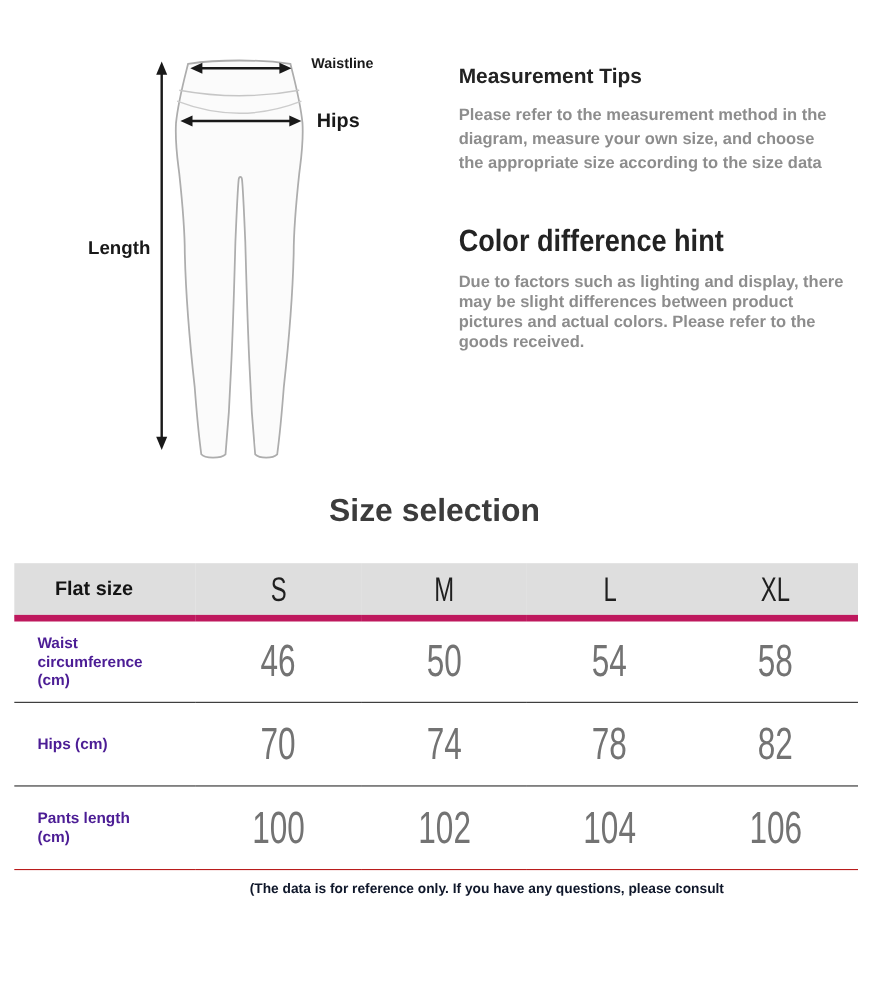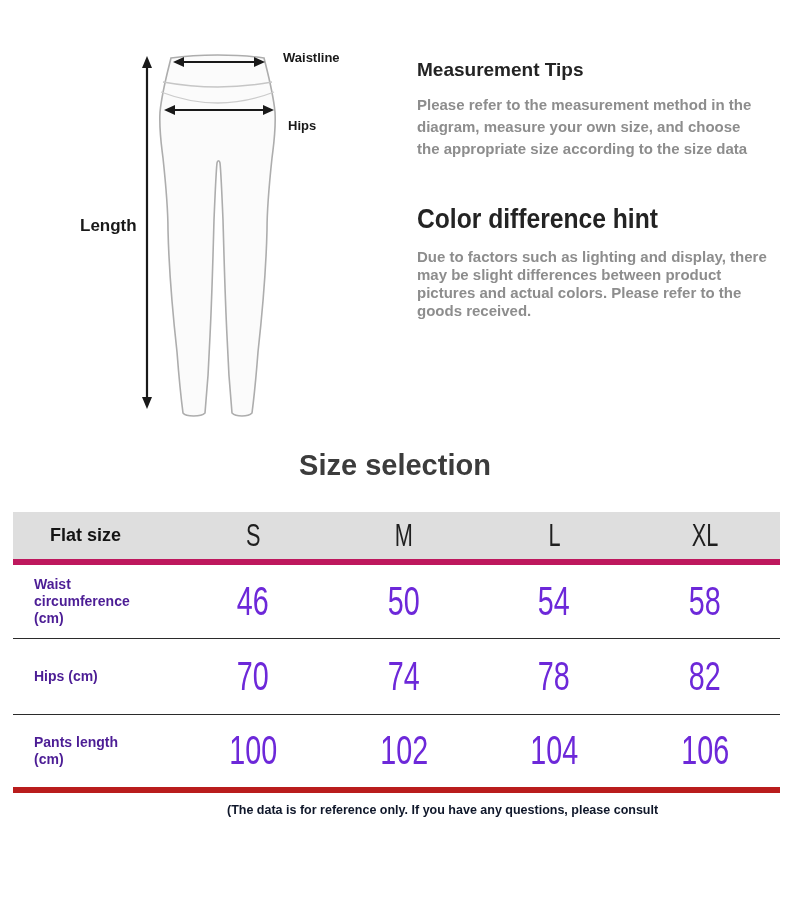--- a/index.html
+++ b/index.html
@@ -5,21 +5,21 @@
   html,body{margin:0;padding:0;}
   body{
     width:790px;height:901px;background:#ffffff;
     font-family:"Liberation Sans", sans-serif;
     position:relative;overflow:hidden;color:#1b1b1b;
   }
   .top-section{position:relative;width:790px;height:440px;}
   .pants-svg{position:absolute;left:0;top:0;}
   .diagram-label{position:absolute;font-weight:bold;color:#191919;white-space:nowrap;}
   .lbl-waistline{left:283px;top:51px;font-size:13px;line-height:14px;}
-  .lbl-hips{left:288px;top:116px;font-size:13px;line-height:19px;}
+  .lbl-hips{left:288px;top:100px;font-size:18px;line-height:19px;}
   .lbl-length{left:80px;top:217px;font-size:17px;line-height:18px;}
 
   .right-col{position:absolute;left:417px;top:60px;width:350px;}
   .mt-title{margin:0;font-size:19px;line-height:20px;font-weight:bold;color:#232323;}
   .gray-p{margin:14px 0 0 0;font-size:15px;font-weight:bold;color:#8d8d8d;line-height:22px;}
   .cdh-title{margin:44px 0 0 0;font-size:28px;line-height:30px;font-weight:bold;color:#232323;}
   .cdh-title .squeeze{display:inline-block;transform:scaleX(0.88);transform-origin:left center;white-space:nowrap;}
   .gray-p2{margin:14px 0 0 0;line-height:18px;}
 
   .size-title{margin:10px 0 0 0;height:31px;line-height:31px;text-align:center;
@@ -29,24 +29,24 @@
     width:767px;margin:31px 10px 0 13px;border-collapse:collapse;table-layout:fixed;
   }
   .size-table col.c-label{width:165px;}
   .size-table thead tr{background:#dedede;height:50px;}
   .size-table thead tr{border-bottom:6px solid #be185d;}
   .size-table th{font-weight:normal;padding:0;}
   th.flat-size{text-align:left;padding-left:37px;font-size:18px;font-weight:bold;color:#141414;}
   th.size-col{font-size:31px;color:#1f1f1f;text-align:center;}
   .cond{display:inline-block;transform:scaleX(0.70);transform-origin:center;white-space:nowrap;}
   .size-table tbody tr{height:76px;border-bottom:1px solid #2b2b2b;}
-  .size-table tbody tr:last-child{border-bottom:6px solid #b91c1c;margin-top:40px;}
+  .size-table tbody tr:last-child{border-bottom:1px solid #b91c1c;margin-top:40px;}
   td.row-label{text-align:left;padding:0 28px 0 21px;font-size:14px;font-weight:bold;
     color:#4c1d95;line-height:17px;}
-  td.val-cell{text-align:center;font-size:41px;color:#6d28d9;padding:0;}
+  td.val-cell{text-align:center;font-size:41px;color:#737373;padding:0;}
 
   .footer-tips{margin:35px 0 0 0;text-align:center;font-size:15px;font-weight:bold;
     color:#3a1120;letter-spacing:-0.2px;}
   .footer-note{margin:9px 0 0 0;padding-left:227px;font-size:12.5px;font-weight:bold;
     color:#0f172a;line-height:16px;}
 </style>
 </head>
 <body>
 
 <div class="page">

